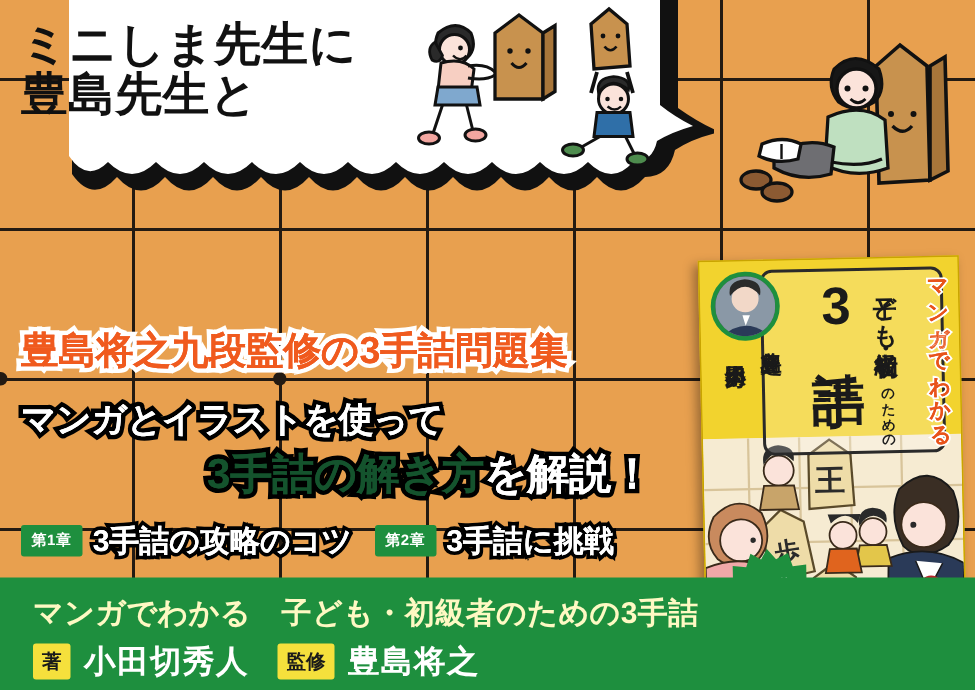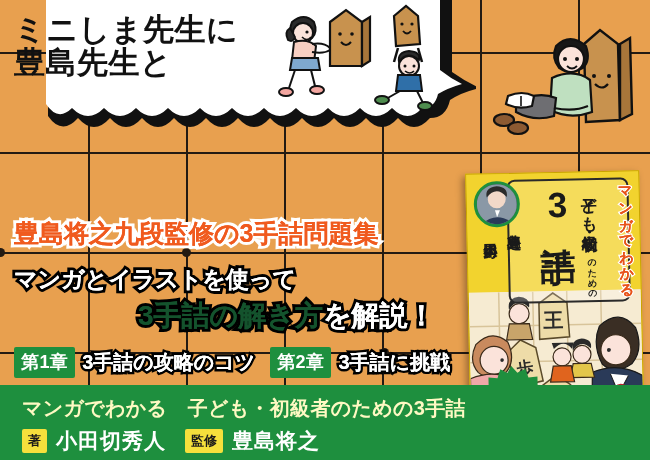--- a/index.html
+++ b/index.html
@@ -53,21 +53,21 @@
   }
   .wl-top{position:absolute;font-weight:900;color:#FFFFFF;white-space:nowrap;}
 
   .line2{left:14px;top:264px;font-size:23px;}
   .line3{left:138px;top:297px;font-size:28px;}
   .l3g{color:#14532d;}
 
   
   .chrow{position:absolute;left:14px;top:347px;display:flex;align-items:center;gap:7px;}
   .chbadge{
-    background:#1E8F3E;color:#fff;font-size:18px;font-weight:900;
+    background:#1E8F3E;color:#fff;font-size:10px;font-weight:900;
     padding:3px 7px 4px;border-radius:2px;white-space:nowrap;letter-spacing:.4px;
     position:relative;z-index:3;
   }
   .chtxt-wrap{position:relative;}
   .chtxt{
     font-size:20px;font-weight:900;color:#fff;white-space:nowrap;
     -webkit-text-stroke:5px #000;paint-order:stroke fill;
   }
   .chtxt-top{
     position:absolute;left:0;top:0;font-size:20px;font-weight:900;color:#fff;white-space:nowrap;

